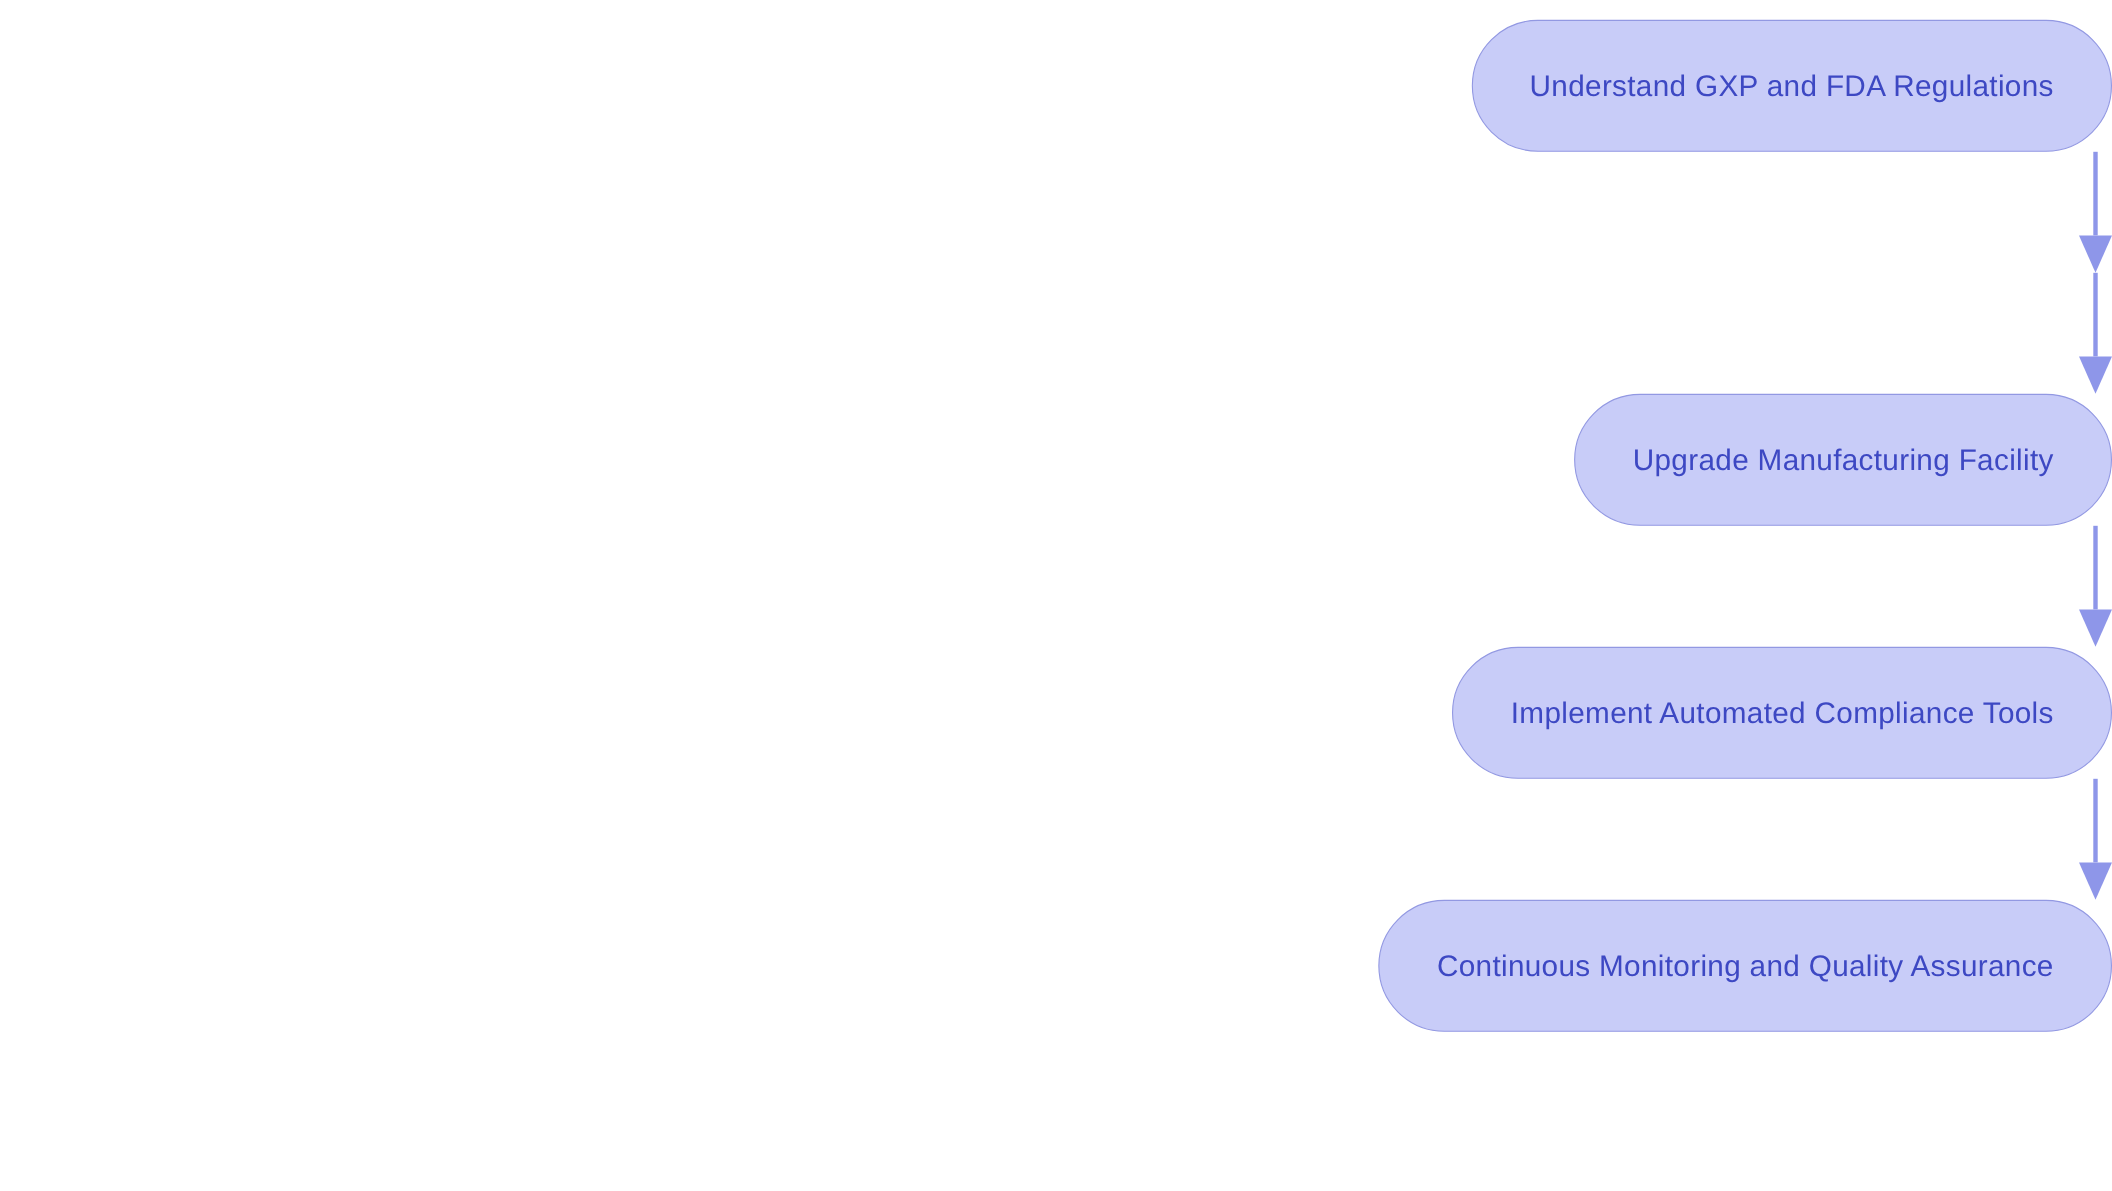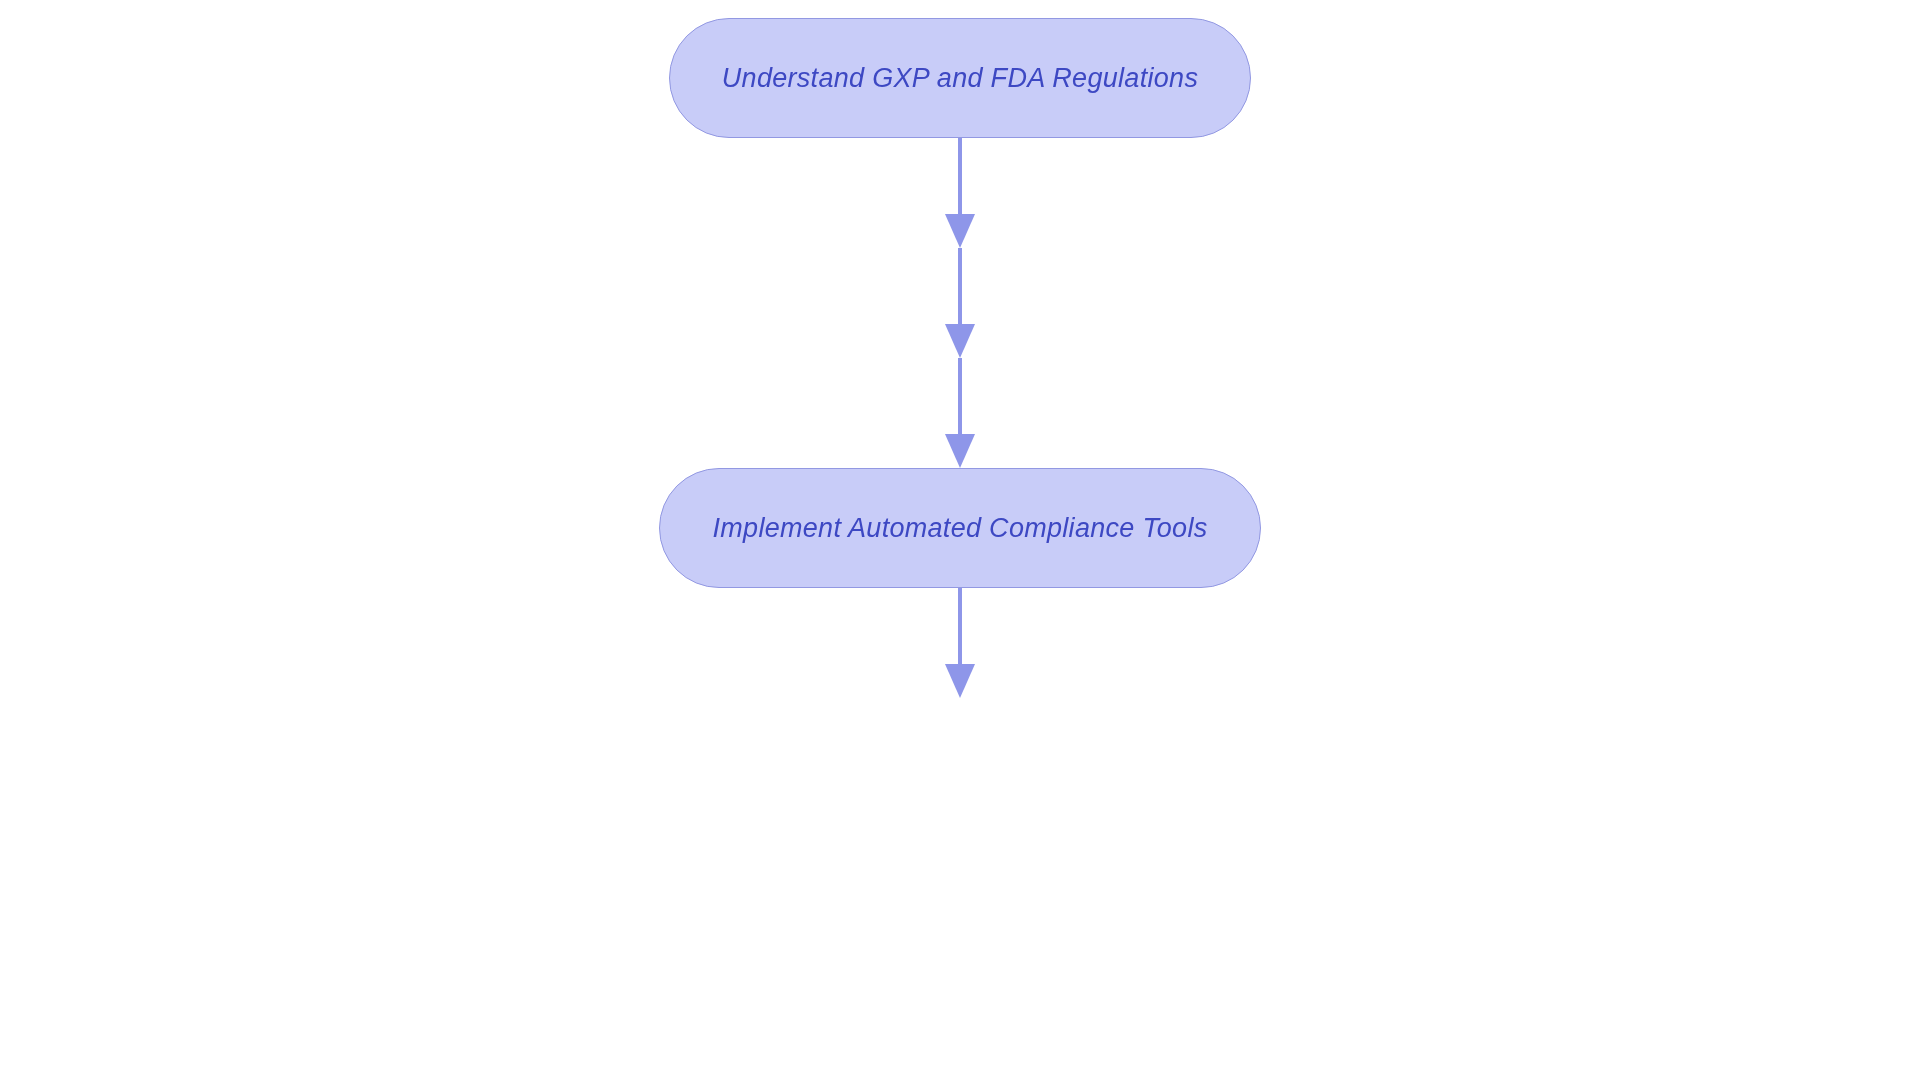--- a/index.html
+++ b/index.html
@@ -17,24 +17,23 @@
     --node-fill: #c8ccf8;
     --node-border: #9298e2;
     --node-text: #3d48c3;
     --arrow-color: #8e96e9;
   }
   .flowchart {
     width: 1920px;
     height: 1083px;
     display: flex;
     flex-direction: column;
-    align-items: center;
+    align-items: flex-end;
     padding-top: 18px;
     box-sizing: border-box;
-    font-style: italic;
   }
   .flow-node {
     height: 120px;
     border-radius: 60px;
     background: var(--node-fill);
     border: 1.5px solid var(--node-border);
     color: var(--node-text);
     font-size: 27px;
     letter-spacing: 0.3px;
     display: flex;
@@ -79,29 +78,35 @@
     <div class="arrow-line"></div>
     <div class="arrow-head"></div>
   </div>
 
 
   <div class="flow-arrow">
     <div class="arrow-line"></div>
     <div class="arrow-head"></div>
   </div>
 
+  <div class="flow-node">
+    <span>Upgrade Manufacturing Facility</span>
+  </div>
 
   <div class="flow-arrow">
     <div class="arrow-line"></div>
     <div class="arrow-head"></div>
   </div>
 
   <div class="flow-node">
     <span>Implement Automated Compliance Tools</span>
   </div>
 
   <div class="flow-arrow">
     <div class="arrow-line"></div>
     <div class="arrow-head"></div>
   </div>
 
+  <div class="flow-node">
+    <span>Continuous Monitoring and Quality Assurance</span>
+  </div>
 
 </div>
 
 </body></html>

